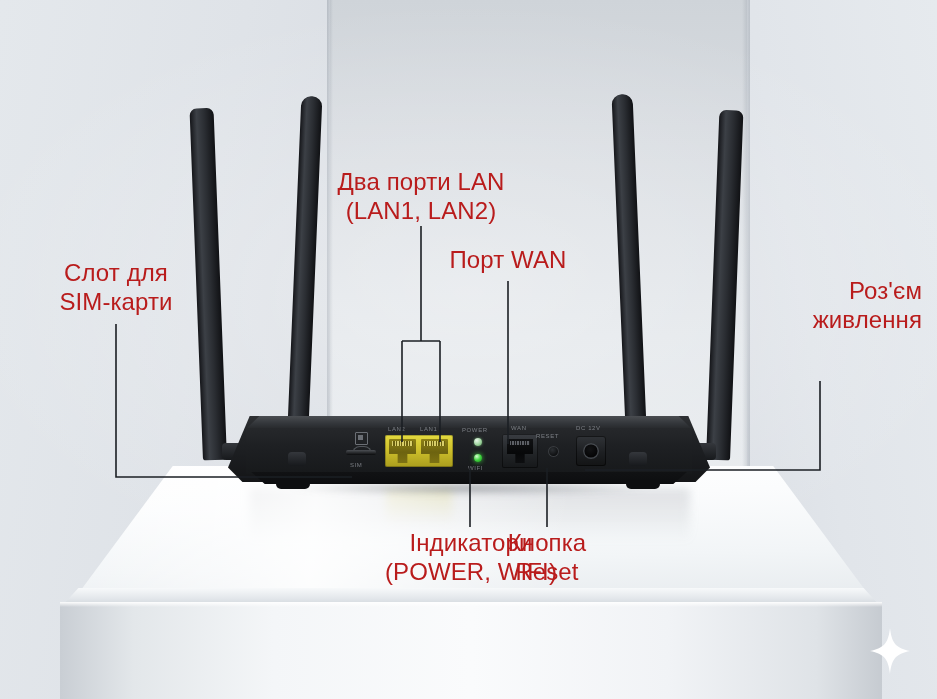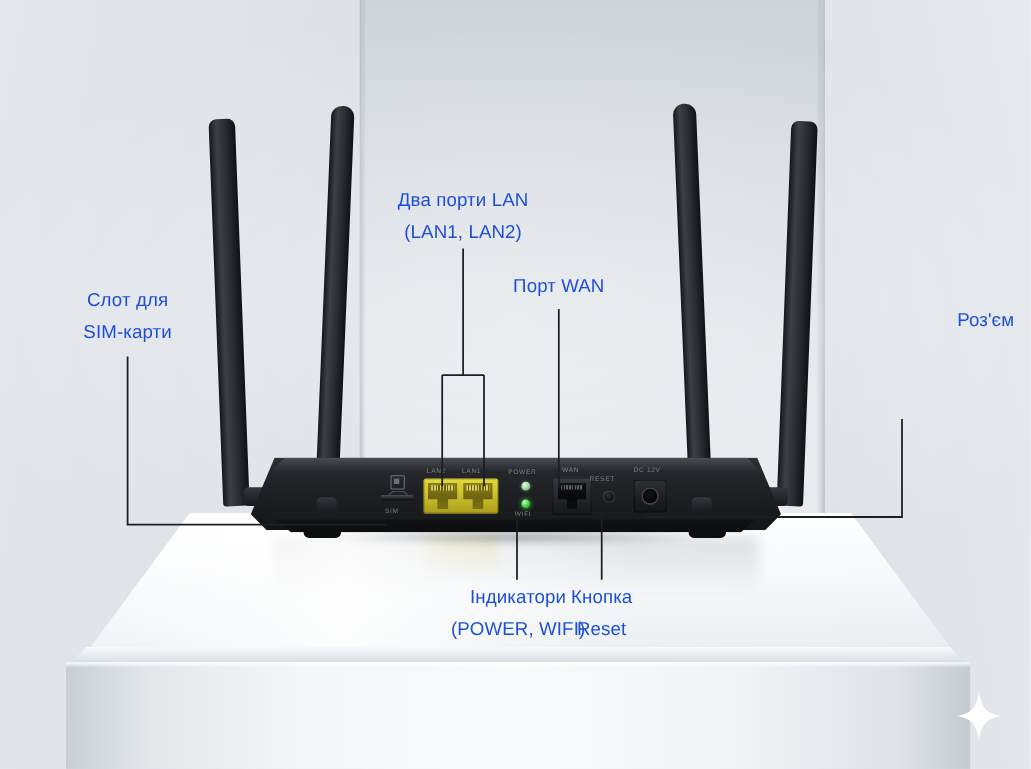--- a/index.html
+++ b/index.html
@@ -246,22 +246,22 @@
     font-family: "Liberation Sans", sans-serif;
     font-size: 6px;
     letter-spacing: .6px;
     white-space: nowrap;
     opacity: .82;
   }
 
   
   .callout {
     position: absolute;
-    color: #1d4ed8;
-    font-size: 17px;
+    color: #b91c1c;
+    font-size: 24px;
     line-height: 29px;
     letter-spacing: .1px;
     white-space: nowrap;
   }
   .callout.c-center { text-align: center; }
 
   
   svg.leaders {
     position: absolute; left: 0; top: 0; width: 937px; height: 699px;
     pointer-events: none;
@@ -382,20 +382,21 @@
     <div>Два порти LAN</div>
     <div>(LAN1, LAN2)</div>
   </div>
 
   <div class="callout c-center" style="left:400px; top:245px; width:216px;text-align:center;">
     <div>Порт WAN</div>
   </div>
 
   <div class="callout c-center" style="left:736px; top:276px; width:186px;text-align:right;">
     <div>Роз'єм</div>
+    <div>живлення</div>
   </div>
 
   <div class="callout c-center" style="left:474px; top:528px; width:146px;">
     <div>Кнопка</div>
     <div>Reset</div>
   </div>
 
   <div class="callout c-center" style="left:310px; top:528px; width:322px;">
     <div>Індикатори</div>
     <div>(POWER, WIFI)</div>

